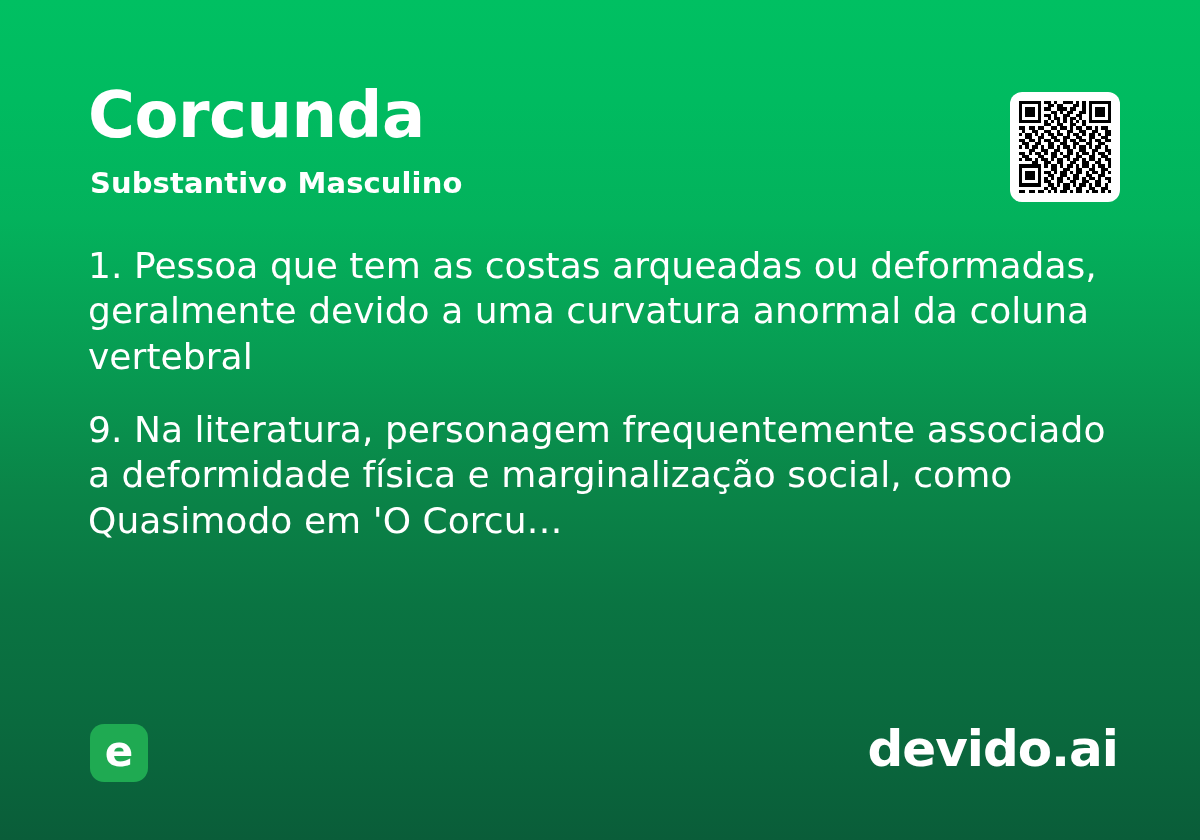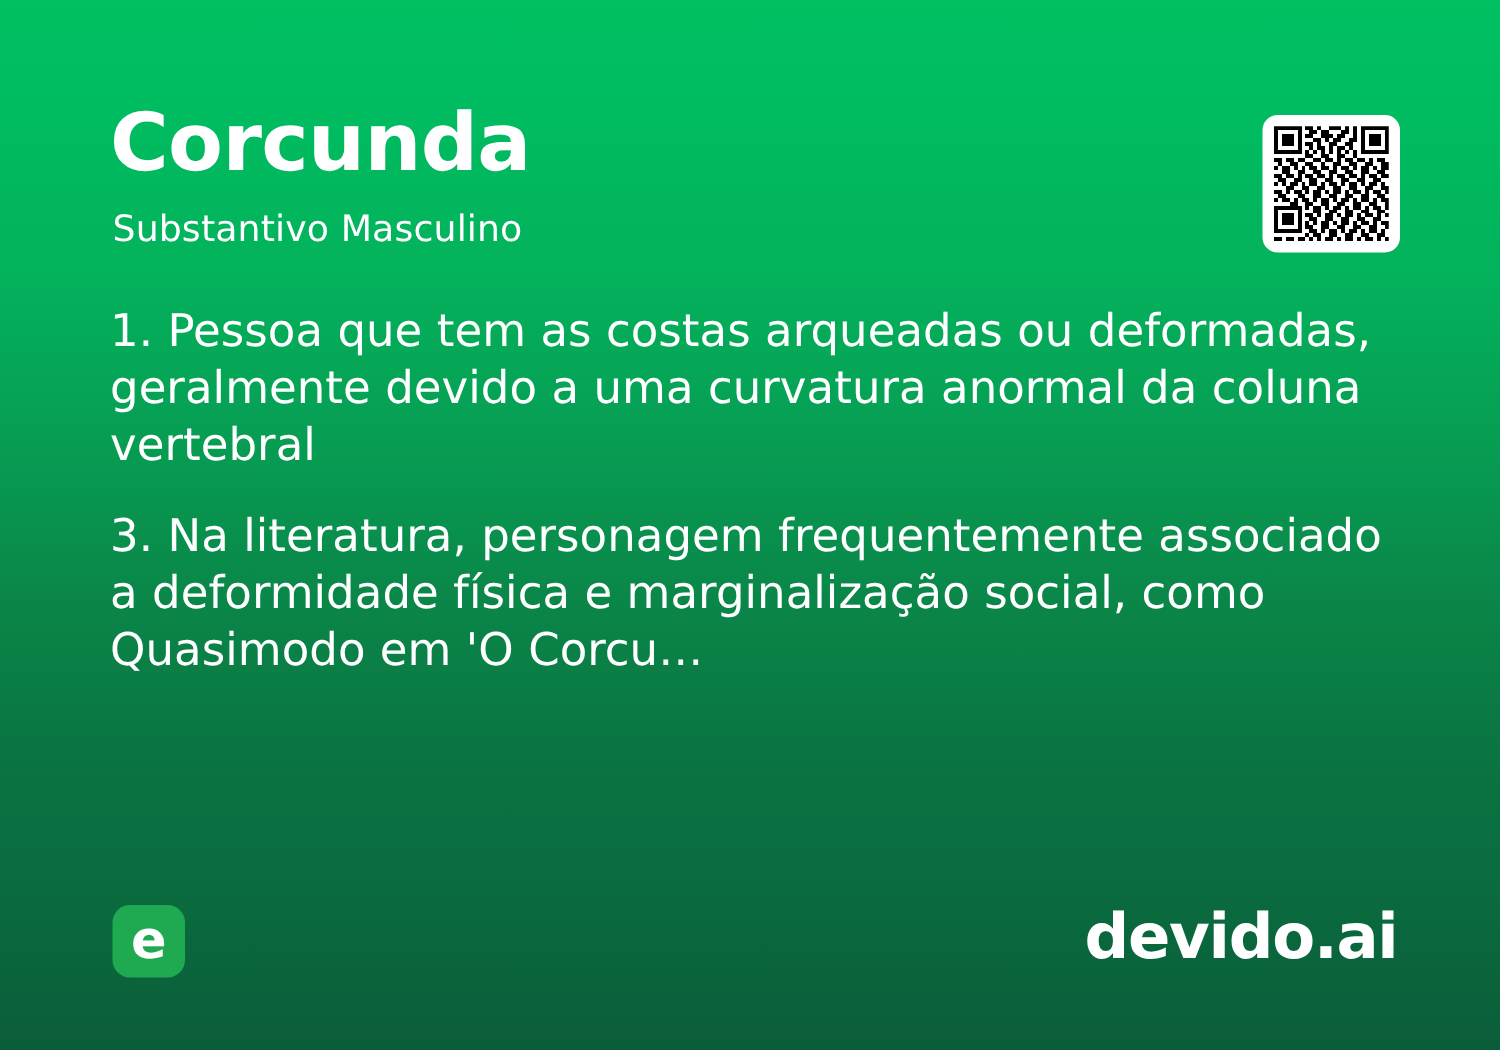--- a/index.html
+++ b/index.html
@@ -41,21 +41,21 @@
     color: #ffffff;
     white-space: nowrap;
   }
   .pos {
     position: absolute;
     left: 90px;
     top: 166px;
     margin: 0;
     font-size: 29px;
     line-height: 1.2;
-    font-weight: 400;
+    font-weight: 700;
     letter-spacing: 0.1px;
     color: #ffffff;
     white-space: nowrap;
   }
 
   
   .qr-wrap {
     position: absolute;
     right: 80px;
     top: 92px;
@@ -136,21 +136,21 @@
   <p class="pos">Substantivo Masculino</p>
 
   <div class="qr-wrap">
     <svg id="qr-svg" viewBox="0 0 29 29" shape-rendering="crispEdges" aria-hidden="true">
         <path d="M0 0h1v1h-1zM1 0h1v1h-1zM2 0h1v1h-1zM3 0h1v1h-1zM4 0h1v1h-1zM5 0h1v1h-1zM6 0h1v1h-1zM8 0h1v1h-1zM9 0h1v1h-1zM11 0h1v1h-1zM14 0h1v1h-1zM15 0h1v1h-1zM16 0h1v1h-1zM18 0h1v1h-1zM20 0h1v1h-1zM22 0h1v1h-1zM23 0h1v1h-1zM24 0h1v1h-1zM25 0h1v1h-1zM26 0h1v1h-1zM27 0h1v1h-1zM28 0h1v1h-1zM0 1h1v1h-1zM6 1h1v1h-1zM9 1h1v1h-1zM10 1h1v1h-1zM12 1h1v1h-1zM13 1h1v1h-1zM17 1h1v1h-1zM18 1h1v1h-1zM20 1h1v1h-1zM22 1h1v1h-1zM28 1h1v1h-1zM0 2h1v1h-1zM2 2h1v1h-1zM3 2h1v1h-1zM4 2h1v1h-1zM6 2h1v1h-1zM8 2h1v1h-1zM9 2h1v1h-1zM12 2h1v1h-1zM13 2h1v1h-1zM14 2h1v1h-1zM16 2h1v1h-1zM17 2h1v1h-1zM20 2h1v1h-1zM22 2h1v1h-1zM24 2h1v1h-1zM25 2h1v1h-1zM26 2h1v1h-1zM28 2h1v1h-1zM0 3h1v1h-1zM2 3h1v1h-1zM3 3h1v1h-1zM4 3h1v1h-1zM6 3h1v1h-1zM10 3h1v1h-1zM11 3h1v1h-1zM13 3h1v1h-1zM15 3h1v1h-1zM16 3h1v1h-1zM19 3h1v1h-1zM20 3h1v1h-1zM22 3h1v1h-1zM24 3h1v1h-1zM25 3h1v1h-1zM26 3h1v1h-1zM28 3h1v1h-1zM0 4h1v1h-1zM2 4h1v1h-1zM3 4h1v1h-1zM4 4h1v1h-1zM6 4h1v1h-1zM8 4h1v1h-1zM9 4h1v1h-1zM11 4h1v1h-1zM14 4h1v1h-1zM15 4h1v1h-1zM18 4h1v1h-1zM19 4h1v1h-1zM22 4h1v1h-1zM24 4h1v1h-1zM25 4h1v1h-1zM26 4h1v1h-1zM28 4h1v1h-1zM0 5h1v1h-1zM6 5h1v1h-1zM9 5h1v1h-1zM11 5h1v1h-1zM12 5h1v1h-1zM14 5h1v1h-1zM16 5h1v1h-1zM17 5h1v1h-1zM19 5h1v1h-1zM22 5h1v1h-1zM28 5h1v1h-1zM0 6h1v1h-1zM1 6h1v1h-1zM2 6h1v1h-1zM3 6h1v1h-1zM4 6h1v1h-1zM5 6h1v1h-1zM6 6h1v1h-1zM8 6h1v1h-1zM10 6h1v1h-1zM12 6h1v1h-1zM14 6h1v1h-1zM16 6h1v1h-1zM18 6h1v1h-1zM20 6h1v1h-1zM22 6h1v1h-1zM23 6h1v1h-1zM24 6h1v1h-1zM25 6h1v1h-1zM26 6h1v1h-1zM27 6h1v1h-1zM28 6h1v1h-1zM8 7h1v1h-1zM9 7h1v1h-1zM12 7h1v1h-1zM13 7h1v1h-1zM16 7h1v1h-1zM17 7h1v1h-1zM20 7h1v1h-1zM0 8h1v1h-1zM1 8h1v1h-1zM3 8h1v1h-1zM4 8h1v1h-1zM6 8h1v1h-1zM7 8h1v1h-1zM10 8h1v1h-1zM11 8h1v1h-1zM13 8h1v1h-1zM14 8h1v1h-1zM16 8h1v1h-1zM18 8h1v1h-1zM19 8h1v1h-1zM21 8h1v1h-1zM22 8h1v1h-1zM24 8h1v1h-1zM26 8h1v1h-1zM27 8h1v1h-1zM1 9h1v1h-1zM4 9h1v1h-1zM5 9h1v1h-1zM8 9h1v1h-1zM9 9h1v1h-1zM12 9h1v1h-1zM15 9h1v1h-1zM16 9h1v1h-1zM19 9h1v1h-1zM20 9h1v1h-1zM23 9h1v1h-1zM24 9h1v1h-1zM27 9h1v1h-1zM28 9h1v1h-1zM0 10h1v1h-1zM2 10h1v1h-1zM3 10h1v1h-1zM5 10h1v1h-1zM7 10h1v1h-1zM9 10h1v1h-1zM10 10h1v1h-1zM12 10h1v1h-1zM13 10h1v1h-1zM15 10h1v1h-1zM17 10h1v1h-1zM18 10h1v1h-1zM20 10h1v1h-1zM22 10h1v1h-1zM23 10h1v1h-1zM25 10h1v1h-1zM27 10h1v1h-1zM28 10h1v1h-1zM2 11h1v1h-1zM3 11h1v1h-1zM6 11h1v1h-1zM7 11h1v1h-1zM10 11h1v1h-1zM11 11h1v1h-1zM14 11h1v1h-1zM15 11h1v1h-1zM18 11h1v1h-1zM19 11h1v1h-1zM22 11h1v1h-1zM23 11h1v1h-1zM26 11h1v1h-1zM27 11h1v1h-1zM0 12h1v1h-1zM1 12h1v1h-1zM3 12h1v1h-1zM4 12h1v1h-1zM6 12h1v1h-1zM8 12h1v1h-1zM9 12h1v1h-1zM11 12h1v1h-1zM12 12h1v1h-1zM14 12h1v1h-1zM16 12h1v1h-1zM17 12h1v1h-1zM19 12h1v1h-1zM20 12h1v1h-1zM22 12h1v1h-1zM24 12h1v1h-1zM25 12h1v1h-1zM27 12h1v1h-1zM28 12h1v1h-1zM1 13h1v1h-1zM2 13h1v1h-1zM5 13h1v1h-1zM6 13h1v1h-1zM9 13h1v1h-1zM10 13h1v1h-1zM13 13h1v1h-1zM14 13h1v1h-1zM17 13h1v1h-1zM18 13h1v1h-1zM21 13h1v1h-1zM22 13h1v1h-1zM25 13h1v1h-1zM26 13h1v1h-1zM0 14h1v1h-1zM2 14h1v1h-1zM4 14h1v1h-1zM5 14h1v1h-1zM7 14h1v1h-1zM9 14h1v1h-1zM10 14h1v1h-1zM12 14h1v1h-1zM14 14h1v1h-1zM15 14h1v1h-1zM17 14h1v1h-1zM19 14h1v1h-1zM20 14h1v1h-1zM22 14h1v1h-1zM24 14h1v1h-1zM25 14h1v1h-1zM27 14h1v1h-1zM3 15h1v1h-1zM4 15h1v1h-1zM7 15h1v1h-1zM8 15h1v1h-1zM11 15h1v1h-1zM12 15h1v1h-1zM15 15h1v1h-1zM16 15h1v1h-1zM19 15h1v1h-1zM20 15h1v1h-1zM23 15h1v1h-1zM24 15h1v1h-1zM27 15h1v1h-1zM28 15h1v1h-1zM0 16h1v1h-1zM1 16h1v1h-1zM3 16h1v1h-1zM5 16h1v1h-1zM6 16h1v1h-1zM8 16h1v1h-1zM10 16h1v1h-1zM11 16h1v1h-1zM13 16h1v1h-1zM15 16h1v1h-1zM16 16h1v1h-1zM18 16h1v1h-1zM20 16h1v1h-1zM21 16h1v1h-1zM23 16h1v1h-1zM25 16h1v1h-1zM26 16h1v1h-1zM28 16h1v1h-1zM1 17h1v1h-1zM2 17h1v1h-1zM6 17h1v1h-1zM7 17h1v1h-1zM10 17h1v1h-1zM11 17h1v1h-1zM14 17h1v1h-1zM15 17h1v1h-1zM18 17h1v1h-1zM19 17h1v1h-1zM22 17h1v1h-1zM23 17h1v1h-1zM26 17h1v1h-1zM27 17h1v1h-1zM0 18h1v1h-1zM2 18h1v1h-1zM3 18h1v1h-1zM5 18h1v1h-1zM7 18h1v1h-1zM8 18h1v1h-1zM10 18h1v1h-1zM12 18h1v1h-1zM13 18h1v1h-1zM15 18h1v1h-1zM17 18h1v1h-1zM18 18h1v1h-1zM20 18h1v1h-1zM22 18h1v1h-1zM23 18h1v1h-1zM25 18h1v1h-1zM27 18h1v1h-1zM28 18h1v1h-1zM4 19h1v1h-1zM5 19h1v1h-1zM8 19h1v1h-1zM9 19h1v1h-1zM12 19h1v1h-1zM13 19h1v1h-1zM16 19h1v1h-1zM17 19h1v1h-1zM20 19h1v1h-1zM21 19h1v1h-1zM24 19h1v1h-1zM25 19h1v1h-1zM28 19h1v1h-1zM0 20h1v1h-1zM1 20h1v1h-1zM2 20h1v1h-1zM3 20h1v1h-1zM4 20h1v1h-1zM5 20h1v1h-1zM6 20h1v1h-1zM8 20h1v1h-1zM10 20h1v1h-1zM11 20h1v1h-1zM13 20h1v1h-1zM15 20h1v1h-1zM16 20h1v1h-1zM18 20h1v1h-1zM20 20h1v1h-1zM21 20h1v1h-1zM23 20h1v1h-1zM25 20h1v1h-1zM26 20h1v1h-1zM28 20h1v1h-1zM0 21h1v1h-1zM6 21h1v1h-1zM10 21h1v1h-1zM11 21h1v1h-1zM14 21h1v1h-1zM15 21h1v1h-1zM18 21h1v1h-1zM19 21h1v1h-1zM22 21h1v1h-1zM23 21h1v1h-1zM26 21h1v1h-1zM27 21h1v1h-1zM0 22h1v1h-1zM2 22h1v1h-1zM3 22h1v1h-1zM4 22h1v1h-1zM6 22h1v1h-1zM8 22h1v1h-1zM9 22h1v1h-1zM11 22h1v1h-1zM13 22h1v1h-1zM14 22h1v1h-1zM16 22h1v1h-1zM18 22h1v1h-1zM19 22h1v1h-1zM21 22h1v1h-1zM23 22h1v1h-1zM24 22h1v1h-1zM26 22h1v1h-1zM28 22h1v1h-1zM0 23h1v1h-1zM2 23h1v1h-1zM3 23h1v1h-1zM4 23h1v1h-1zM6 23h1v1h-1zM9 23h1v1h-1zM10 23h1v1h-1zM13 23h1v1h-1zM14 23h1v1h-1zM17 23h1v1h-1zM18 23h1v1h-1zM21 23h1v1h-1zM22 23h1v1h-1zM25 23h1v1h-1zM26 23h1v1h-1zM0 24h1v1h-1zM2 24h1v1h-1zM3 24h1v1h-1zM4 24h1v1h-1zM6 24h1v1h-1zM8 24h1v1h-1zM10 24h1v1h-1zM12 24h1v1h-1zM13 24h1v1h-1zM15 24h1v1h-1zM17 24h1v1h-1zM18 24h1v1h-1zM20 24h1v1h-1zM22 24h1v1h-1zM23 24h1v1h-1zM25 24h1v1h-1zM27 24h1v1h-1zM28 24h1v1h-1zM0 25h1v1h-1zM6 25h1v1h-1zM8 25h1v1h-1zM9 25h1v1h-1zM12 25h1v1h-1zM13 25h1v1h-1zM16 25h1v1h-1zM17 25h1v1h-1zM20 25h1v1h-1zM21 25h1v1h-1zM24 25h1v1h-1zM25 25h1v1h-1zM28 25h1v1h-1zM0 26h1v1h-1zM1 26h1v1h-1zM2 26h1v1h-1zM3 26h1v1h-1zM4 26h1v1h-1zM5 26h1v1h-1zM6 26h1v1h-1zM9 26h1v1h-1zM10 26h1v1h-1zM12 26h1v1h-1zM14 26h1v1h-1zM15 26h1v1h-1zM17 26h1v1h-1zM19 26h1v1h-1zM20 26h1v1h-1zM22 26h1v1h-1zM24 26h1v1h-1zM25 26h1v1h-1zM27 26h1v1h-1zM8 27h1v1h-1zM10 27h1v1h-1zM11 27h1v1h-1zM14 27h1v1h-1zM15 27h1v1h-1zM18 27h1v1h-1zM19 27h1v1h-1zM22 27h1v1h-1zM23 27h1v1h-1zM26 27h1v1h-1zM27 27h1v1h-1zM0 28h1v1h-1zM1 28h1v1h-1zM3 28h1v1h-1zM4 28h1v1h-1zM6 28h1v1h-1zM7 28h1v1h-1zM9 28h1v1h-1zM11 28h1v1h-1zM13 28h1v1h-1zM14 28h1v1h-1zM16 28h1v1h-1zM18 28h1v1h-1zM19 28h1v1h-1zM21 28h1v1h-1zM23 28h1v1h-1zM24 28h1v1h-1zM26 28h1v1h-1zM28 28h1v1h-1z" fill="#000000"></path>
       </svg>
   </div>
 
   <div class="definitions">
     <p class="definition">1. Pessoa que tem as costas arqueadas ou deformadas, geralmente devido a uma curvatura anormal da coluna vertebral</p>
-    <p class="definition">3. Na literatura, personagem frequentemente associado a deformidade física e marginalização social, como Quasimodo em 'O Corcu…</p>
+    <p class="definition">9. Na literatura, personagem frequentemente associado a deformidade física e marginalização social, como Quasimodo em 'O Corcu…</p>
   </div>
 
   <div class="brand-mark">
     <span>e</span>
   </div>
 
   <p class="wordmark">devido.ai</p>
 
 </div>
 

